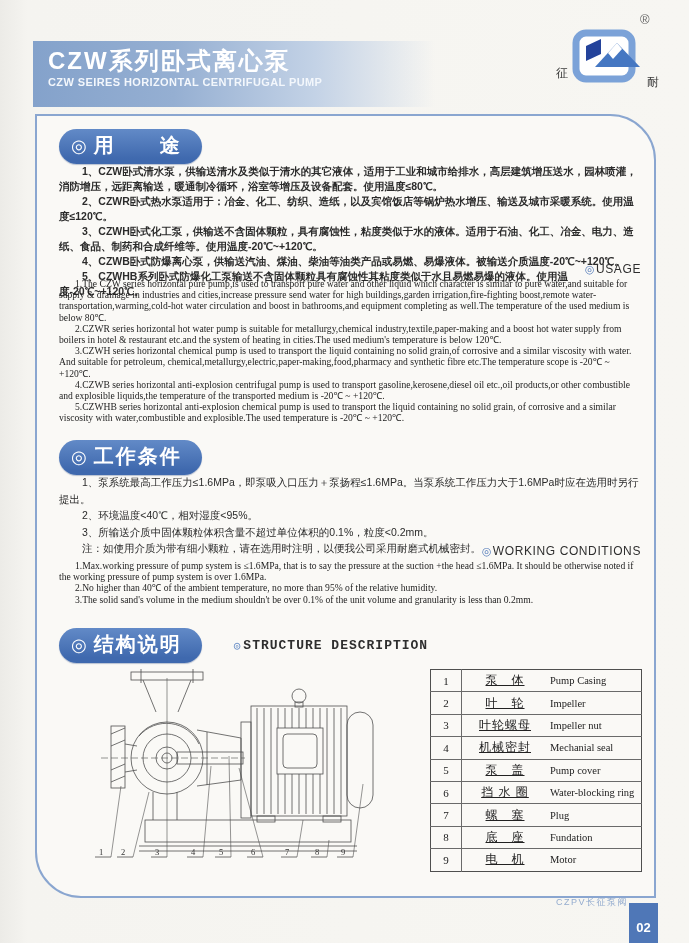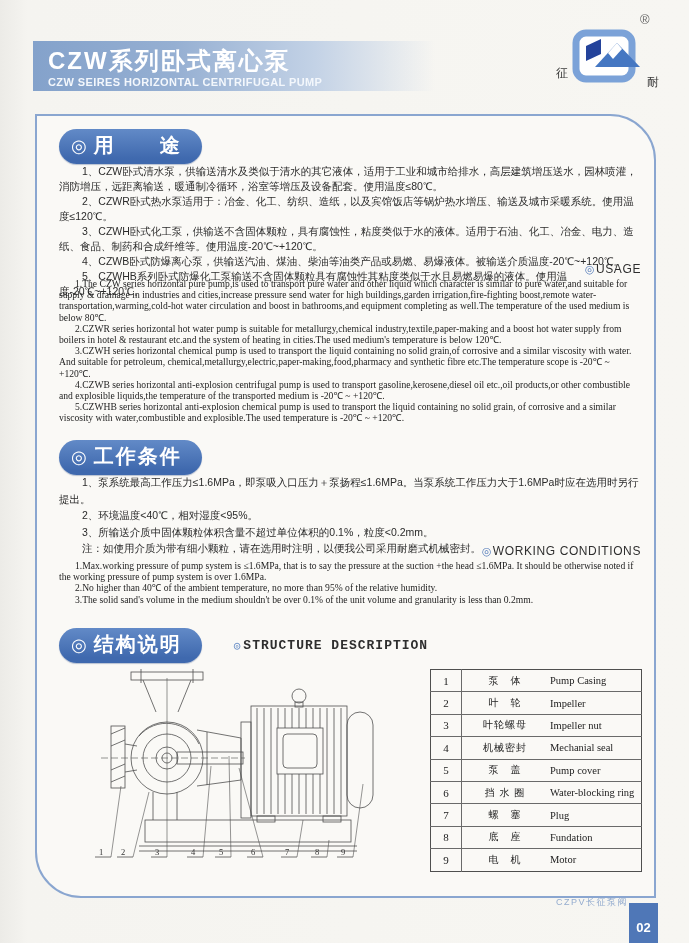--- a/index.html
+++ b/index.html
@@ -3,21 +3,21 @@
 <meta charset="utf-8">
 <style>
   html,body{margin:0;padding:0;}
   .page{
     position:relative; width:689px; height:943px;
     background:linear-gradient(90deg,#ecebe7 0%,#f5f4f0 4%,#f7f6f2 100%);
     font-family:"Liberation Sans",sans-serif; overflow:hidden;
   }
   
   .title-bar{
-    position:absolute; left:33px; top:41px; width:402px; height:50px;
+    position:absolute; left:33px; top:41px; width:402px; height:66px;
     background:linear-gradient(90deg,#84a2cb 0%,#95afd2 35%,#c3d2e6 70%,rgba(243,246,250,0) 100%);
     box-sizing:border-box; padding:7px 0 0 15px;
   }
   .title-zh{margin:0; font-size:24px; line-height:26px; color:#ffffff; font-weight:bold; letter-spacing:2px;}
   .title-en{margin:2px 0 0; font-size:11px; color:#f3f7fc; font-weight:bold; letter-spacing:0.4px;}
   .logo{position:absolute; left:556px; top:12px; width:125px; height:95px;}
   .logo-reg{position:absolute; left:84px; top:0px; font-size:13px; color:#666;}
   .logo-mark{position:absolute; left:16px; top:15px;}
   .logo-char-left{position:absolute; left:0px; top:53px; font-size:12px; color:#3a3a3a;}
   .logo-char-right{position:absolute; left:91px; top:62px; font-size:12px; color:#3a3a3a;}
@@ -31,21 +31,21 @@
     position:absolute; display:inline-flex; align-items:center;
     background:linear-gradient(180deg,#628ac7 0%,#3f69ae 85%);
     color:#fff; border-radius:19px; padding:3px 20px 5px 12px;
     font-size:20px; font-weight:bold; letter-spacing:2px; white-space:nowrap;
     box-shadow:0 1px 1px rgba(60,90,140,.35);
   }
   .pill .mark{font-size:18px; margin-right:5px; font-weight:normal;}
   .pill-usage{left:22px; top:13px;}
   .pill-conditions{left:22px; top:324px;}
   .zh-block{position:absolute; left:22px; right:13px;}
-  .zh-usage{top:48px;}
+  .zh-usage{top:48px;font-weight:bold;}
   .zh-conditions{top:358px;}
   .zh-item{margin:0; font-size:10.5px; line-height:15px; color:#2b2b2b; text-indent:23px;}
   .zh-conditions .zh-item{line-height:16.5px;}
   .en-block{position:absolute; left:22px; right:13px;}
   .en-usage{top:146px;}
   .en-conditions{top:428px;}
   .en-heading{margin:0 0 2px; font-size:12px; font-weight:normal; color:#2e2e2e; letter-spacing:0.6px;text-align:right;}
   .en-heading .mark{color:#4a74b6; font-size:11px; margin-right:1px;}
   .en-para{margin:0; font-family:"Liberation Serif",serif; font-size:9.6px; line-height:11.2px; color:#1d1d1d; text-indent:16px;}
   .structure-row{position:absolute; left:22px; top:512px; display:flex; align-items:center; gap:32px;}
@@ -54,21 +54,21 @@
   .structure-heading .mark{color:#6f93c9; font-size:11px; margin-right:2px;}
   
   .pump-svg{position:absolute; left:20px; top:548px;}
   .parts-table{
     position:absolute; left:393px; top:553px; width:212px;
     border-collapse:collapse; border:1.3px solid #4f4f4f;
   }
   .parts-table td{border-top:1px solid #6a6a6a; height:21.4px; padding:0; color:#222;}
   .parts-table tr:first-child td{border-top:none;}
   .parts-table td.no{width:30px; text-align:center; border-right:1px solid #6a6a6a; font-family:"Liberation Serif",serif; font-size:11px;}
-  .parts-table td.zh{width:86px; text-align:center; font-size:10px; letter-spacing:1px;}
+  .parts-table td.zh{width:86px; text-align:center; font-size:12px; letter-spacing:1px;text-decoration:underline;}
   .parts-table td.en{text-align:left; font-family:"Liberation Serif",serif; font-size:10.5px; padding-left:2px;}
   
   .footer-brand{position:absolute; left:556px; top:896px; font-size:9px; color:#94accf; letter-spacing:1.5px;}
   .page-badge{
     position:absolute; left:629px; top:903px; width:29px; height:49px;
     background:#4f77b7; color:#fff; font-size:13px; font-weight:bold;
     display:flex; align-items:center; justify-content:center;
   }
   svg text{font-family:"Liberation Serif",serif;}
 </style>

